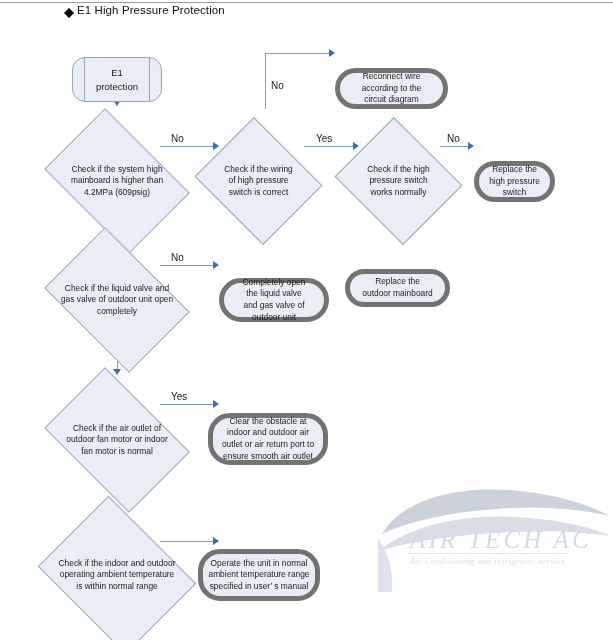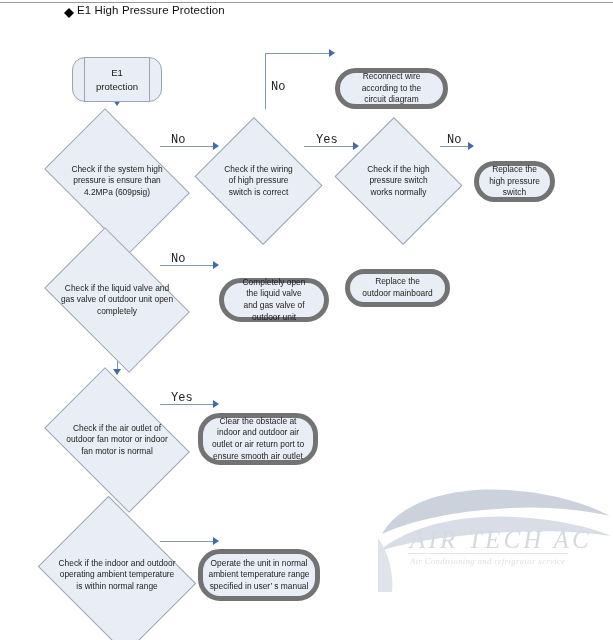--- a/index.html
+++ b/index.html
@@ -161,24 +161,23 @@
     border-right: 4px solid transparent;
     border-top: 6px solid #3f6bb0;
   }
   .arrow.right {
     border-top: 4px solid transparent;
     border-bottom: 4px solid transparent;
     border-left: 6px solid #3f6bb0;
   }
   .elabel {
     position: absolute;
-    font-size: 12px;
+    font-size: 10px;
     color: #1c1c1c;
     white-space: nowrap;
-    font-family: Liberation Mono, monospace;
   }
 </style>
 </head>
 <body>
 
 <div id="canvas">
 
   <div class="top-rule"></div>
 
   <div class="heading">
@@ -246,21 +245,21 @@
 
   <div class="node proc" style="left:72px; top:22px; width:90px; height:45px;">
     <span class="bar l"></span>
     <span class="bar r"></span>
     <span class="txt" style="white-space:pre-line;">E1
 protection</span>
   </div>
 
   <div class="node diamond" style="left:57px; top:103px; width:120px; height:86px;">
     <span class="dshape"></span>
-    <span class="txt">Check if the system high pressure is ensure than 4.2MPa (609psig)</span>
+    <span class="txt">Check if the system high mainboard is higher than 4.2MPa (609psig)</span>
   </div>
 
   <div class="node diamond" style="left:350px; top:104px; width:97px; height:84px;">
     <span class="dshape"></span>
     <span class="txt" style="padding:0 12px;">Check if the high pressure switch works normally</span>
   </div>
 
   <div class="node diamond" style="left:210px; top:104px; width:97px; height:84px;">
     <span class="dshape"></span>
     <span class="txt" style="padding:0 12px;">Check if the wiring of high pressure switch is correct</span>
@@ -290,21 +289,21 @@
   </div>
 
   <div class="node action" style="left:345px; top:234px; width:105px; height:38px;">
     <span class="txt" style="padding:0 10px;">Replace the outdoor mainboard</span>
   </div>
 
   <div class="node action" style="left:219px; top:243px; width:110px; height:44px;">
     <span class="txt" style="padding:0 18px;">Completely open the liquid valve and gas valve of outdoor unit</span>
   </div>
 
-  <div class="node action" style="left:198px; top:378px; width:120px; height:52px;">
+  <div class="node action" style="left:208px; top:378px; width:120px; height:52px;">
     <span class="txt" style="padding:0 7px;">Clear the obstacle at indoor and outdoor air outlet or air return port to ensure smooth air outlet</span>
   </div>
 
   <div class="node action" style="left:198px; top:514px; width:122px; height:52px;">
     <span class="txt" style="padding:0 0;">Operate the unit in normal ambient temperature range specified in user’ s manual</span>
   </div>
 
 </div>
 
 </body></html>

